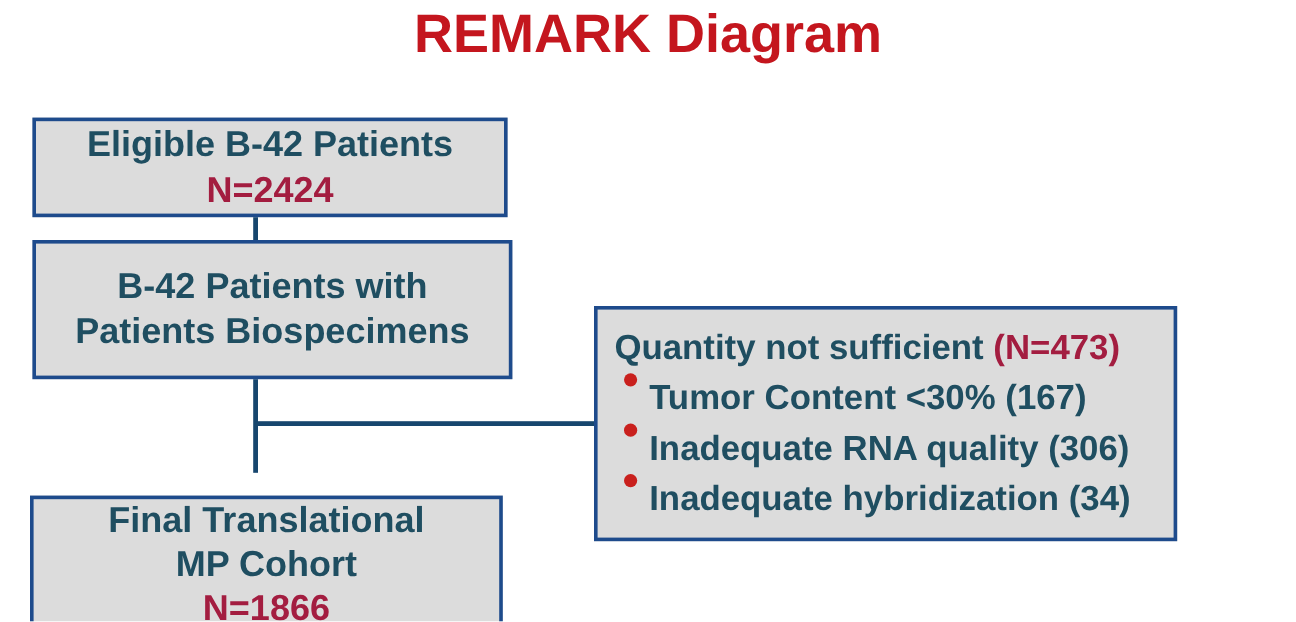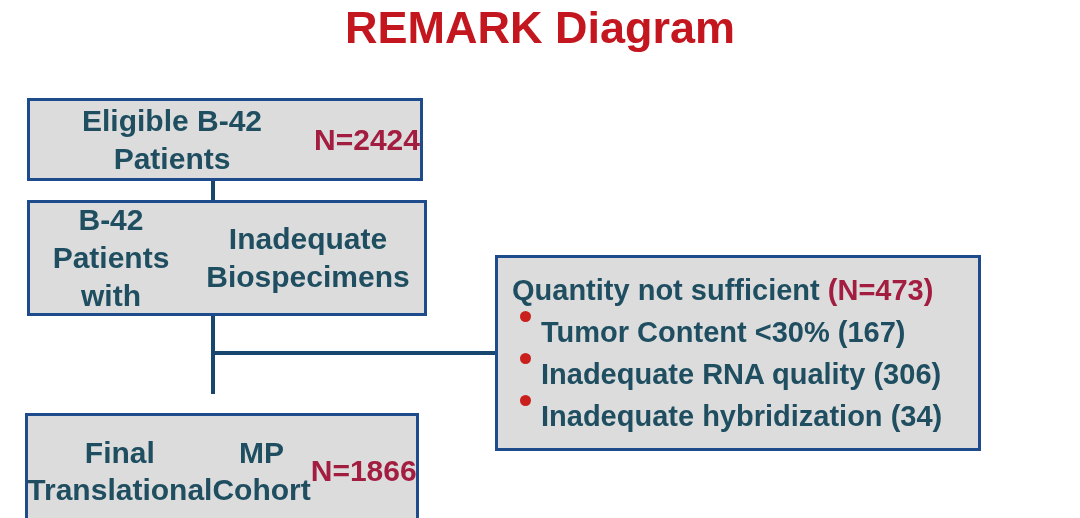--- a/index.html
+++ b/index.html
@@ -28,21 +28,21 @@
     font-size:45px;
     font-weight:bold;
     color:var(--title-red);
     letter-spacing:0px;
   }
   .fbox{
     position:absolute;
     background:var(--box-fill);
     border:3px solid var(--border-blue);
     display:flex;
-    flex-direction:row;
+    flex-direction:column;
     justify-content:center;
     align-items:center;
     text-align:center;
     font-weight:bold;
     font-size:30px;
     line-height:38px;
     color:var(--teal);
   }
   .box-eligible{left:27px;top:98px;width:396px;height:83px;}
   .box-biospecimens{left:27px;top:200px;width:400px;height:116px;}
@@ -91,21 +91,21 @@
 
   <div class="fbox box-eligible">
     <div>Eligible B-42 Patients</div>
     <div class="n-value">N=2424</div>
   </div>
 
   <div class="connector conn-v1"></div>
 
   <div class="fbox box-biospecimens">
     <div>B-42 Patients with</div>
-    <div>Inadequate Biospecimens</div>
+    <div>Patients Biospecimens</div>
   </div>
 
   <div class="connector conn-v2"></div>
   <div class="connector conn-h"></div>
 
   <div class="fbox box-final">
     <div>Final Translational</div>
     <div>MP Cohort</div>
     <div class="n-value">N=1866</div>
   </div>

